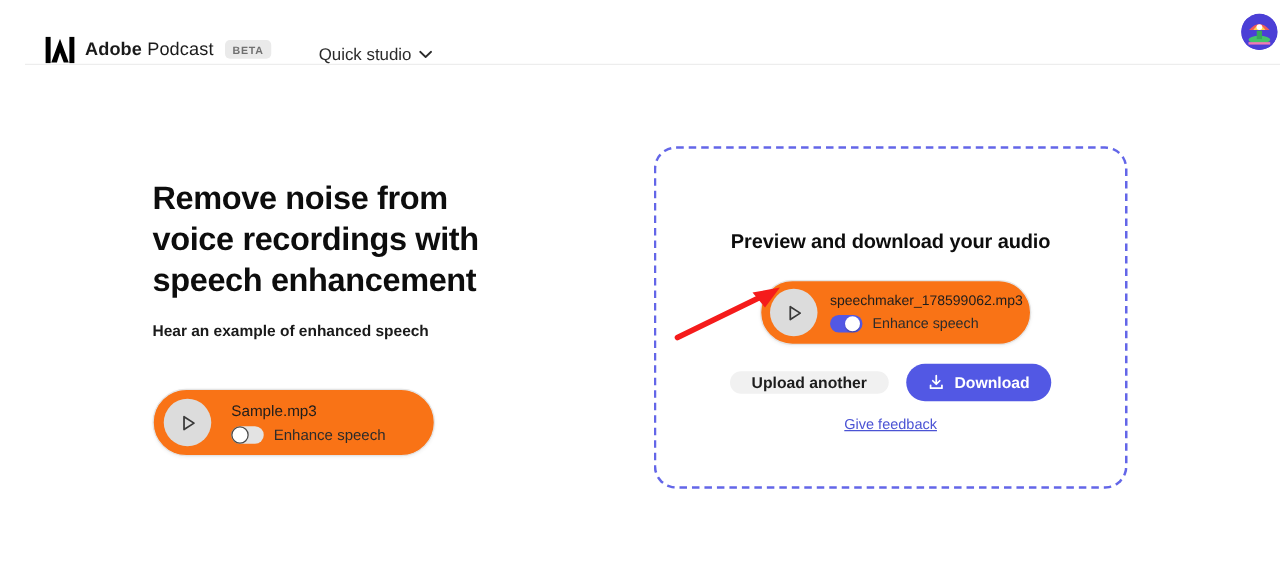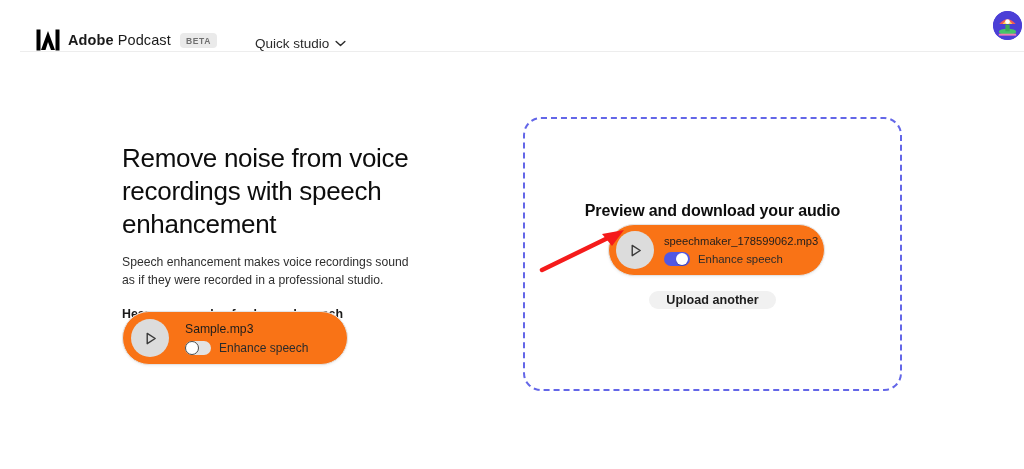--- a/index.html
+++ b/index.html
@@ -42,21 +42,21 @@
   .avatar {
     position: absolute; right: 22px; top: 11px;
     width: 29px; height: 29px; border-radius: 50%;
     background: #4b3fd6; overflow: hidden;
     display: block;
   }
 
   
   .left { position: absolute; left: 122px; top: 142px; width: 300px; }
   h1.headline {
-    font-size: 26px; font-weight: 400; line-height: 1.26;
+    font-size: 26px; font-weight: 700; line-height: 1.26;
     letter-spacing: -0.3px; color: #0d0d0d; width: 290px;
   }
   .sub {
     margin-top: 14px; font-size: 12.2px; line-height: 1.42;
     color: #2f2f2f; width: 298px;
   }
   .hear { margin-top: 18px; font-size: 12.4px; font-weight: 700; color: #1a1a1a; }
 
   
   .audio-card {
@@ -102,21 +102,21 @@
 
   
   .dropzone {
     position: absolute; left: 523px; top: 117px;
     width: 379px; height: 274px;
     border: 2px dashed #6366e8;
     border-radius: 18px;
     background: #ffffff;
   }
   .panel-title {
-    position: absolute; left: 0; right: 0; top: 83px;
+    position: absolute; left: 0; right: 0; top: 66px;
     text-align: center; font-size: 16px; font-weight: 700;
     color: #0d0d0d; letter-spacing: -0.1px;
   }
   .right-card {
     position: absolute; left: 83px; top: 105px;
     width: 217px; height: 52px; padding: 0 12px 0 7px; gap: 10px;
   }
   .right-card .play-circle { width: 38px; height: 38px; }
   .right-card .file-name { font-size: 11.2px; }
   .right-card .toggle { width: 26px; height: 14px; }
@@ -194,21 +194,20 @@
       <path d="M6.5 13.5 Q15 3.5 23.5 13.5 Z" fill="#f05a5a"></path>
       <path d="M10 13.5 Q15 5.5 20 13.5 Z" fill="#ffd24a"></path>
       <circle cx="15" cy="11" r="2.4" fill="#ffffff"></circle>
       <rect x="6" y="23.5" width="18" height="2" fill="#f07ab5"></rect>
     </svg>
 
   </div>
 
   <div class="left">
     <h1 class="headline">Remove noise from voice recordings with speech enhancement</h1>
-    <p class="sub">Speech enhancement makes voice recordings sound as if they were recorded in a professional studio.</p>
     <p class="hear">Hear an example of enhanced speech</p>
   </div>
 
   <div class="audio-card left-card">
     <div class="play-circle">
       <svg width="15" height="15" viewBox="0 0 16 16">
         <path d="M4.5 2.5 L13 8 L4.5 13.5 Z" fill="none" stroke="#3a3a3a" stroke-width="1.5" stroke-linejoin="round"></path>
       </svg>
     </div>
     <div class="card-body">
@@ -238,22 +237,32 @@
           <div class="toggle on">
             <span class="knob"></span>
           </div>
           <span class="toggle-label">Enhance speech</span>
         </div>
       </div>
     </div>
 
     <div class="btn-row">
       <button class="btn btn-secondary">Upload another</button>
-    </div>
-
+      <button class="btn btn-primary">
+        <svg class="dl-icon" viewBox="0 0 16 16">
+          <path d="M8 1.8 V9.2 M4.8 6.4 L8 9.6 L11.2 6.4" fill="none" stroke="#ffffff" stroke-width="1.6" stroke-linecap="round" stroke-linejoin="round"></path>
+          <path d="M2.8 10.6 V13.2 H13.2 V10.6" fill="none" stroke="#ffffff" stroke-width="1.6" stroke-linecap="round" stroke-linejoin="round"></path>
+        </svg>
+        <span>Download</span>
+      </button>
+    </div>
+
+    <div class="feedback">
+      <a>Give feedback</a>
+    </div>
 
   </div>
 
   <svg class="arrow-anno" viewBox="0 0 100 50">
     <line x1="6" y1="44" x2="78" y2="9" stroke="#f51b1b" stroke-width="4.5" stroke-linecap="round"></line>
     <polygon points="88,4 66,8 76,20" fill="#f51b1b"></polygon>
   </svg>
 
 </div>
 

